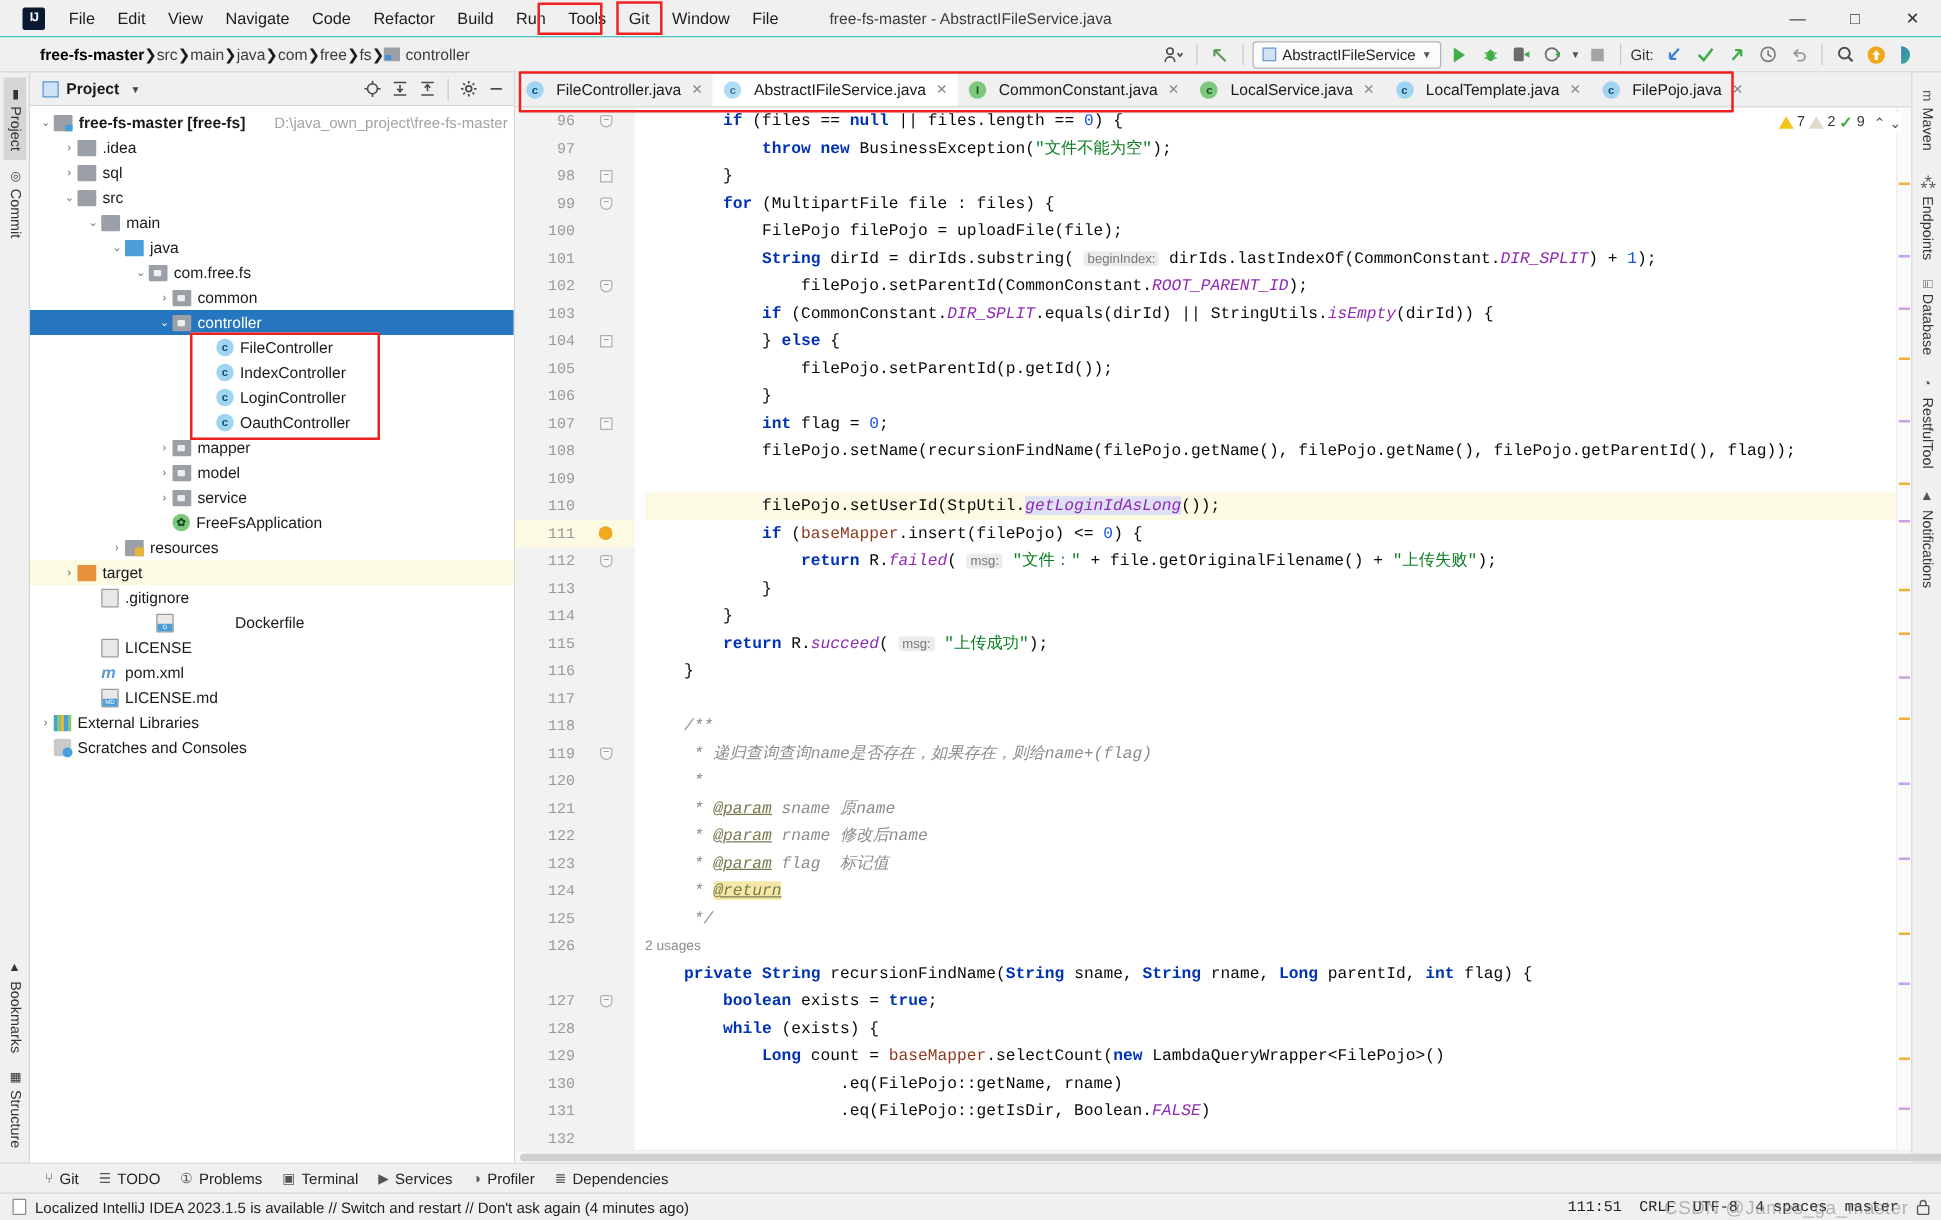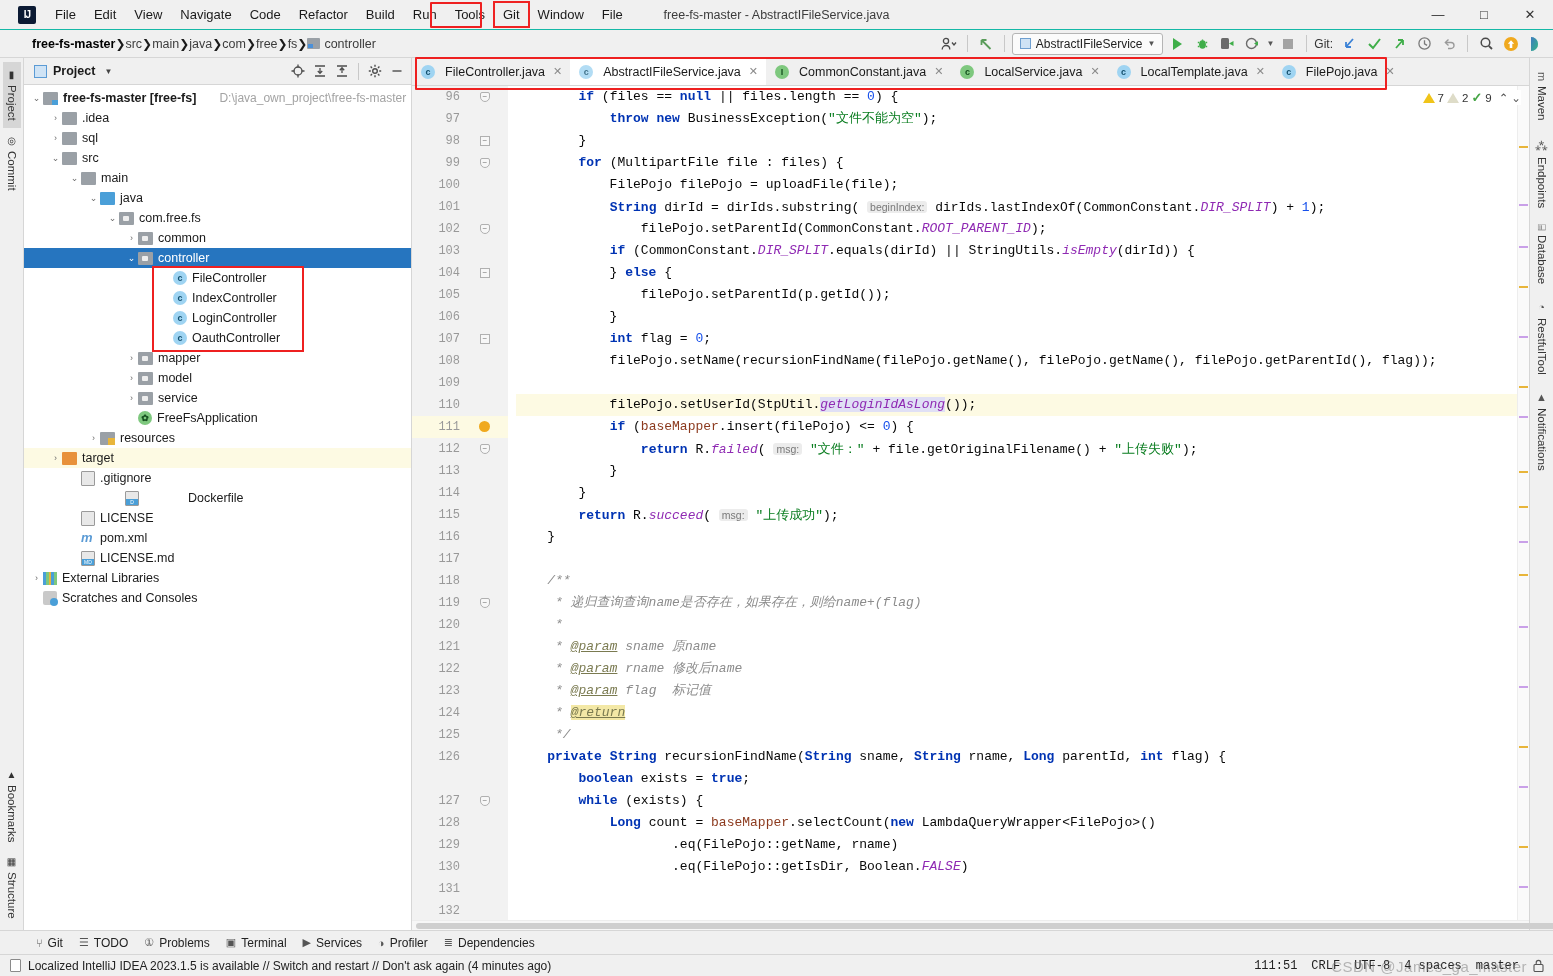--- a/index.html
+++ b/index.html
@@ -44,21 +44,21 @@
   }
   .crumb { display:flex; align-items:center; font-size:12.5px; color:#3c3c3c; }
   .crumb.first { font-weight:bold; color:#000; }
   .crumb .foldericon {
     display:inline-block; width:13px; height:11px; background:#9aa0a6; border-radius:1px;
     margin-right:4px; position:relative;
   }
   .crumb .foldericon:after{
     content:""; position:absolute; left:1px; bottom:1px; width:5px; height:4px; background:#4a90d9;
   }
-  .nav-right { margin-left:auto; display:flex; align-items:center; gap:3px; padding-right:6px; }
+  .nav-right { margin-left:auto; display:flex; align-items:center; gap:3px; padding-right:16px; }
   .tb-icon { width:22px; height:22px; display:flex; align-items:center; justify-content:center;
              font-size:12px; color:#4a4a4a; border-radius:3px; }
   .runconf {
     display:flex; align-items:center; gap:5px; border:1px solid #b5b5b5; border-radius:3px;
     height:22px; padding:0 7px; background:#fbfbfb; font-size:12px; color:#222;
   }
   .runconf .sq { width:11px; height:11px; border:1.4px solid #6e9fd0; background:#cfe3f5; }
   .sep-v { width:1px; height:17px; background:#c8c8c8; margin:0 4px; }
   .tri-run { width:0; height:0; border-left:9px solid #3fae49; border-top:6px solid transparent; border-bottom:6px solid transparent; }
   .git-label { font-size:12px; color:#333; margin-right:2px; }
@@ -702,20 +702,21 @@
             <div class="cline">    }</div>
             <div class="cline"></div>
             <div class="cline"><span class="cmt">    /**</span></div>
             <div class="cline"><span class="cmt">     * 递归查询查询name是否存在，如果存在，则给name+(flag)</span></div>
             <div class="cline"><span class="cmt">     *</span></div>
             <div class="cline"><span class="cmt">     * <span class="cmt-tag">@param</span> sname 原name</span></div>
             <div class="cline"><span class="cmt">     * <span class="cmt-tag">@param</span> rname 修改后name</span></div>
             <div class="cline"><span class="cmt">     * <span class="cmt-tag">@param</span> flag  标记值</span></div>
             <div class="cline"><span class="cmt">     * <span class="cmt-tag at-hl">@return</span></span></div>
             <div class="cline"><span class="cmt">     */</span></div>
+            <div class="cline" style="height: 22px;"><span class="usage">2 usages</span></div>
             <div class="cline">    <span class="kw">private</span> <span class="kw">String</span> recursionFindName(<span class="kw">String</span> sname, <span class="kw">String</span> rname, <span class="kw">Long</span> parentId, <span class="kw">int</span> flag) {</div>
             <div class="cline">        <span class="kw">boolean</span> exists = <span class="kw">true</span>;</div>
             <div class="cline">        <span class="kw">while</span> (exists) {</div>
             <div class="cline">            <span class="kw">Long</span> count = <span class="field">baseMapper</span>.selectCount(<span class="kw">new</span> LambdaQueryWrapper&lt;FilePojo&gt;()</div>
             <div class="cline">                    .eq(FilePojo::getName, rname)</div>
             <div class="cline">                    .eq(FilePojo::getIsDir, Boolean.<span class="stat">FALSE</span>)</div>
           </div>
 
         <div class="inspect">
           <span class="tri-warn"></span>

